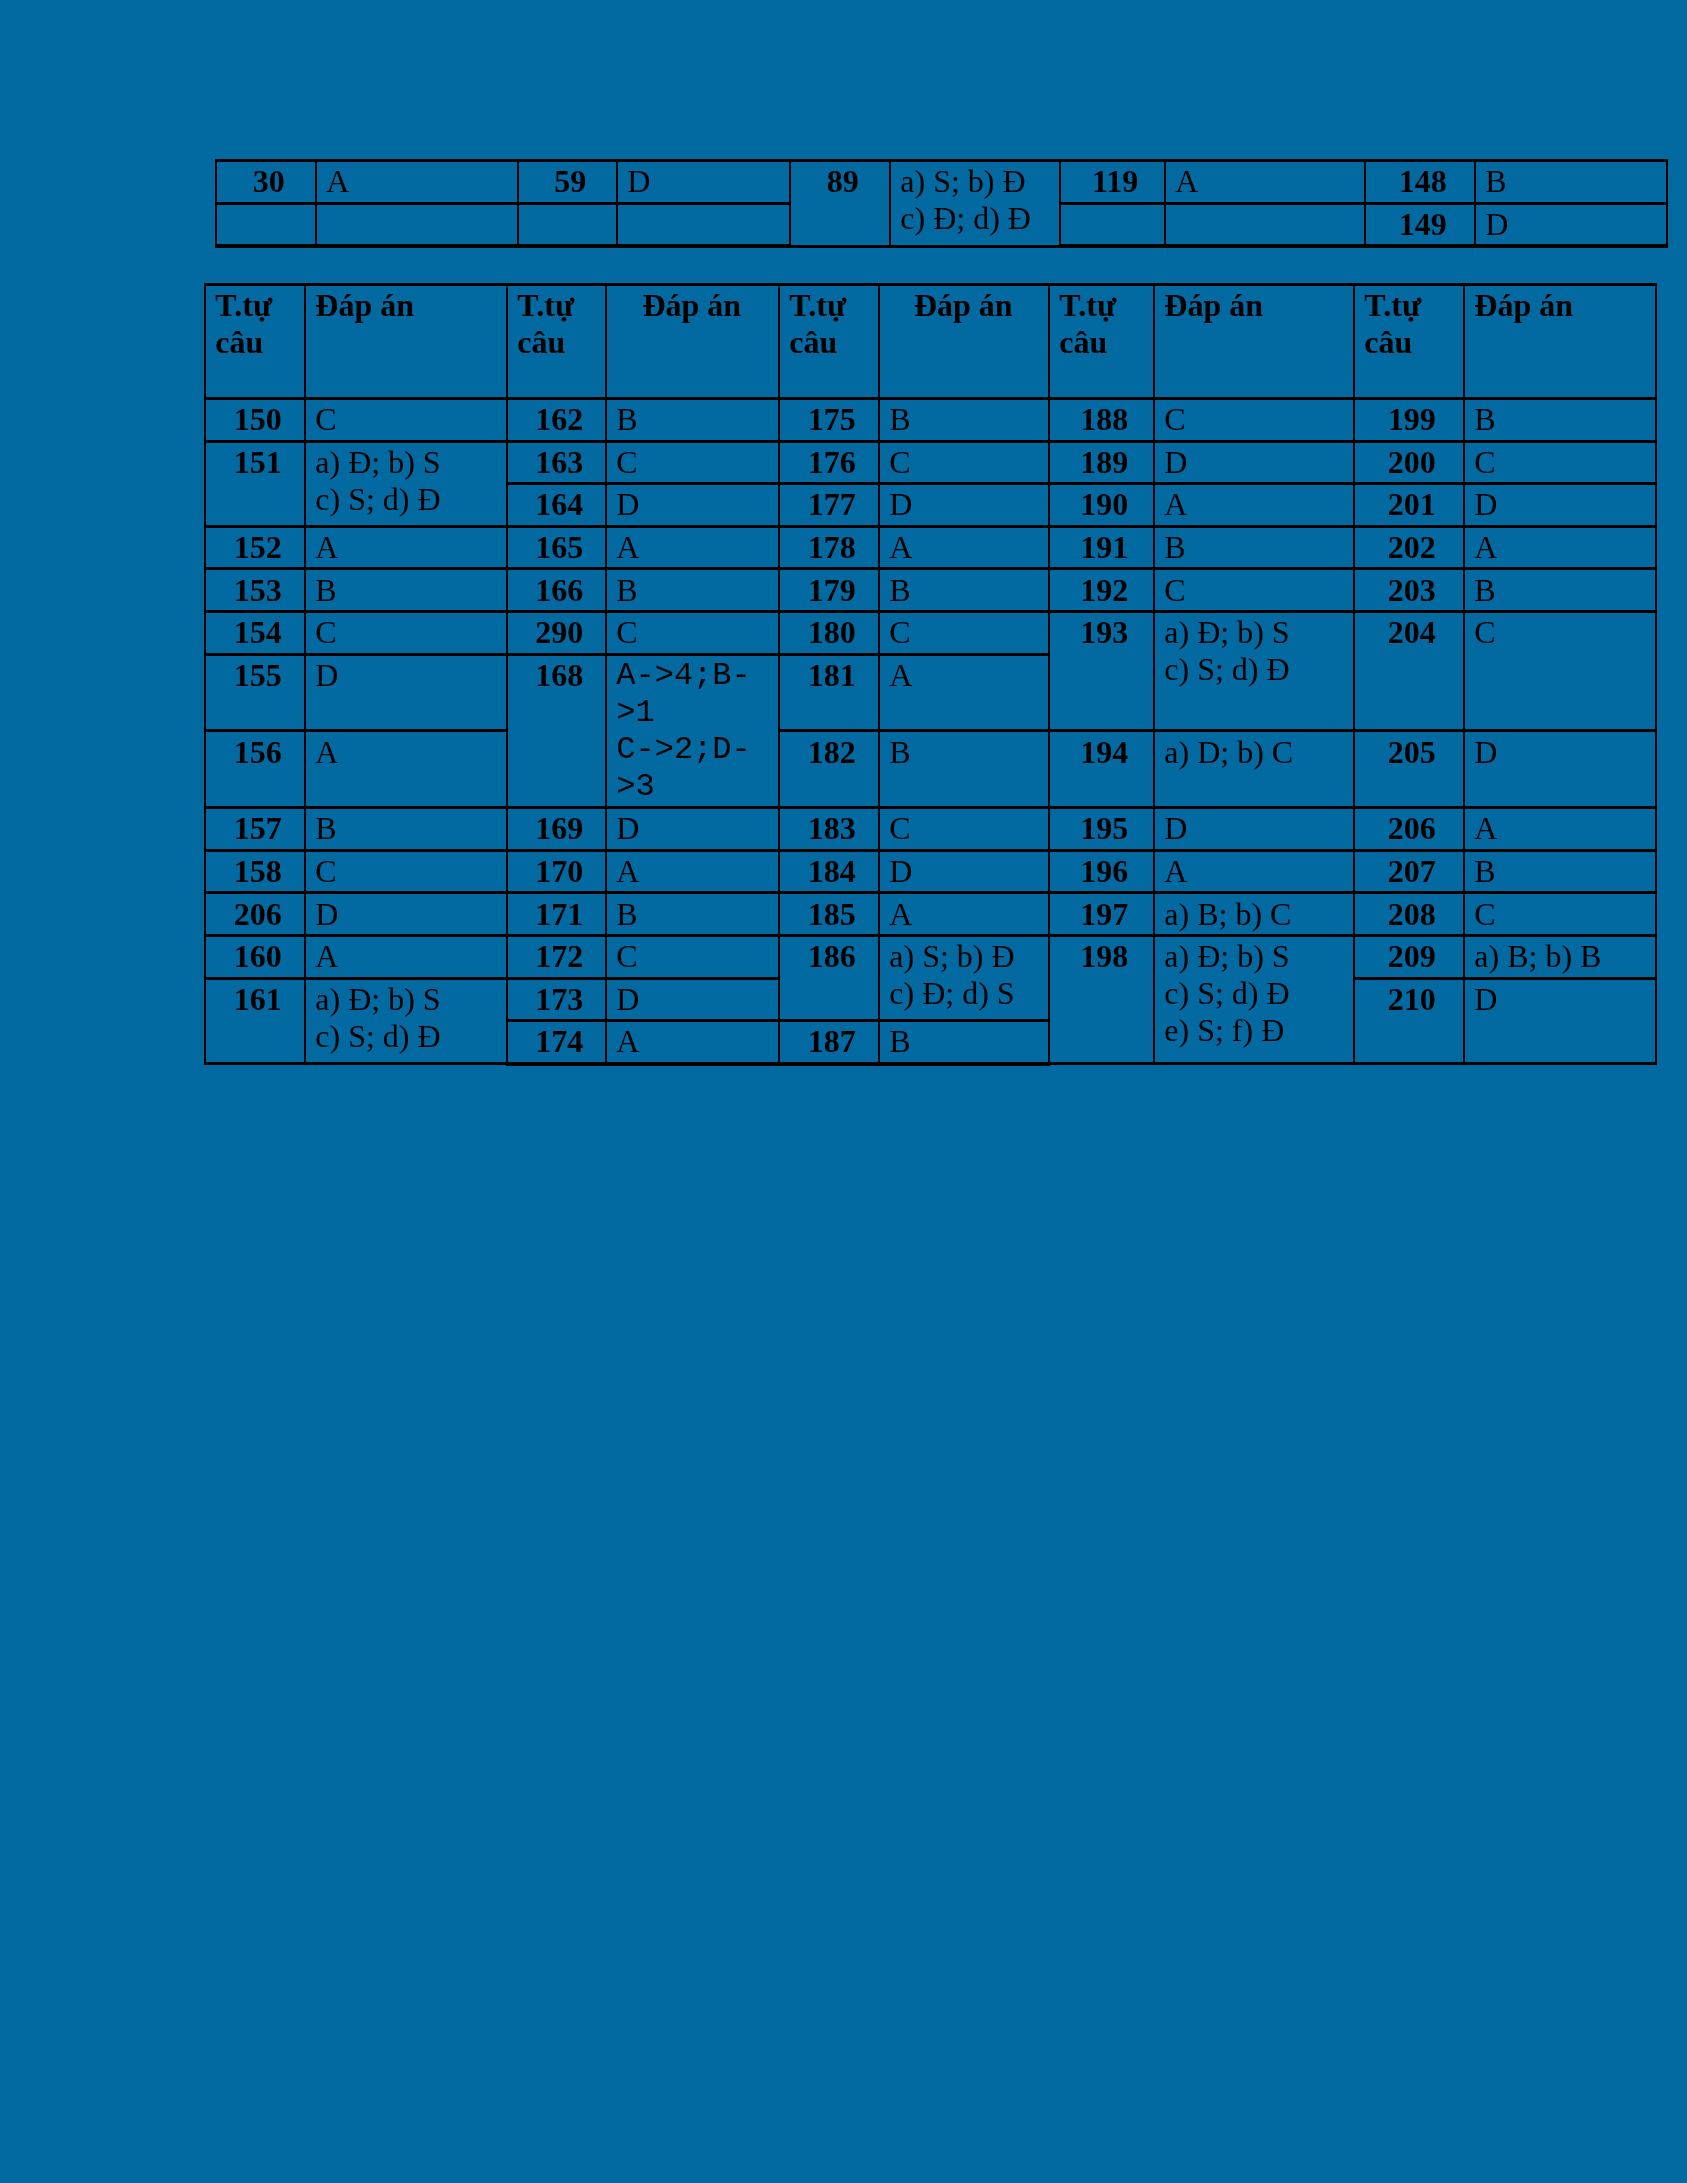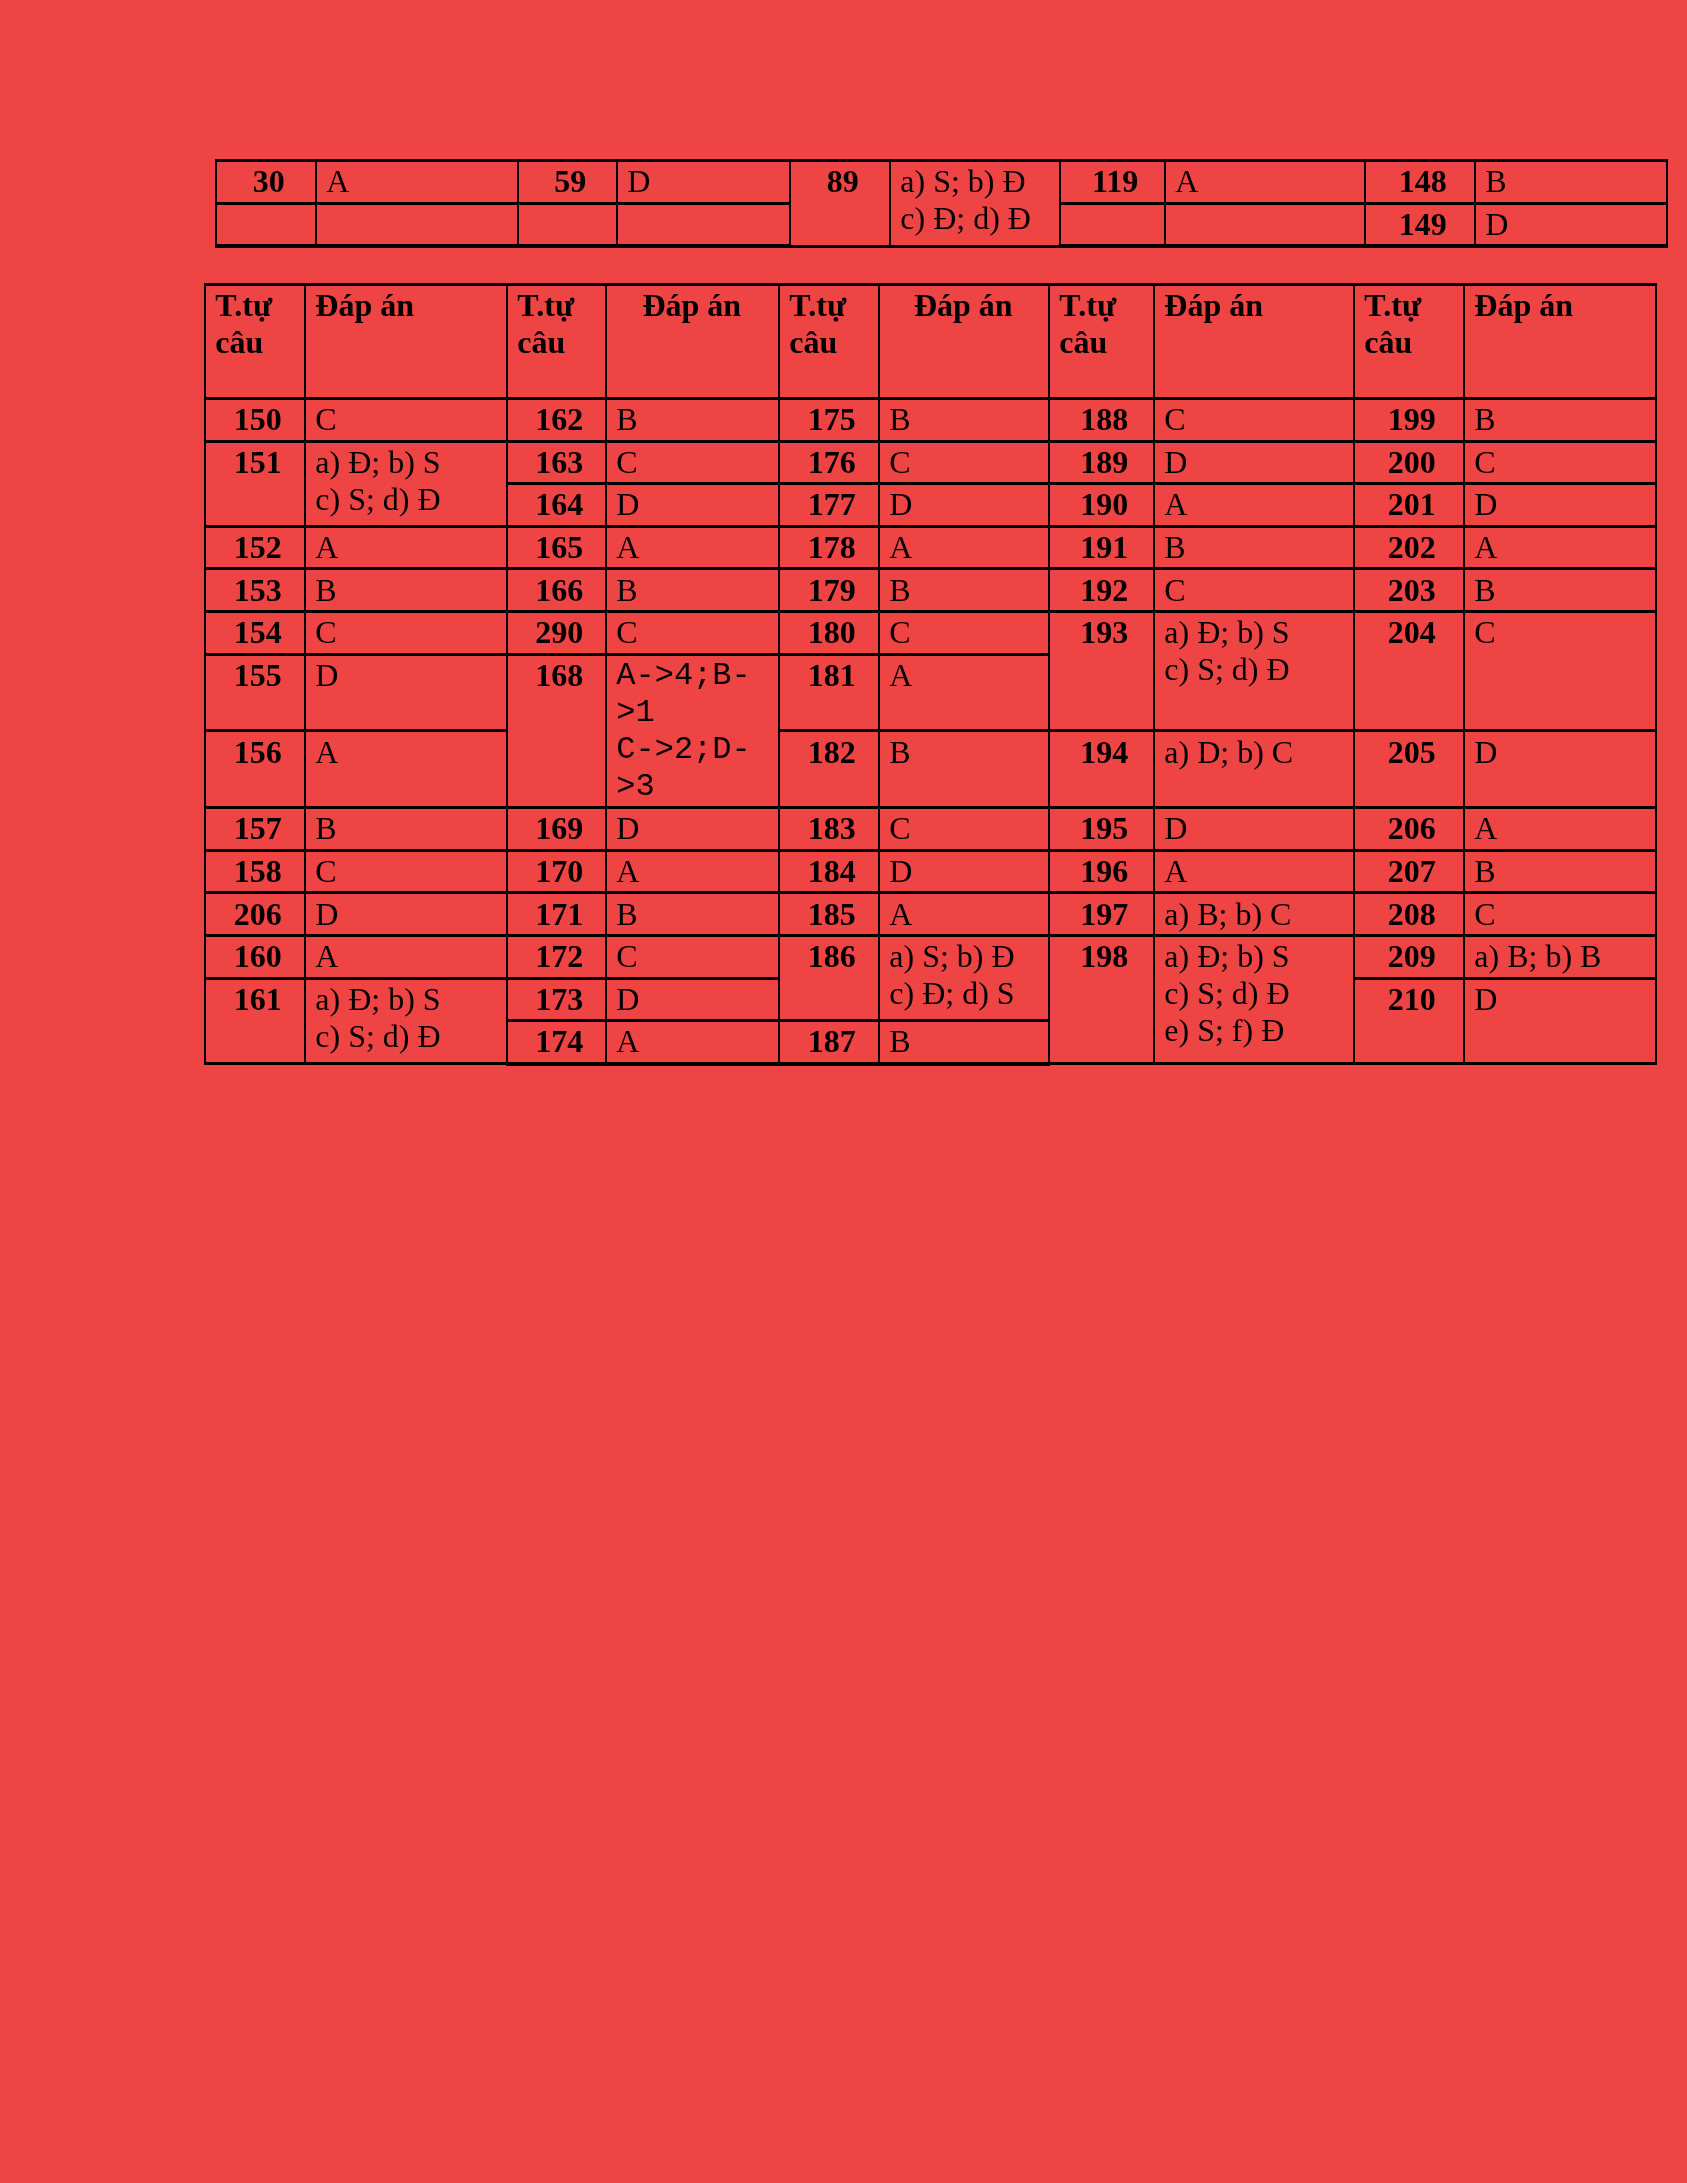--- a/index.html
+++ b/index.html
@@ -1,21 +1,21 @@
 <!DOCTYPE html>
 <html style="font-size:10.6px"><head>
 <meta charset="utf-8">
 <style>
   * { box-sizing: border-box; margin: 0; padding: 0; }
   html, body { background: #ffffff; }
   .page {
     position: relative;
     width: 1687px;
     height: 2183px;
-    background: #ef4444;
+    background: #0369a1;
     color: #000000;
     font-family: "Liberation Serif", serif;
     overflow: hidden;
     padding-left: 40px;
   }
   table.anskey {
     position: absolute;
     border-collapse: collapse;
     table-layout: fixed;
   }

